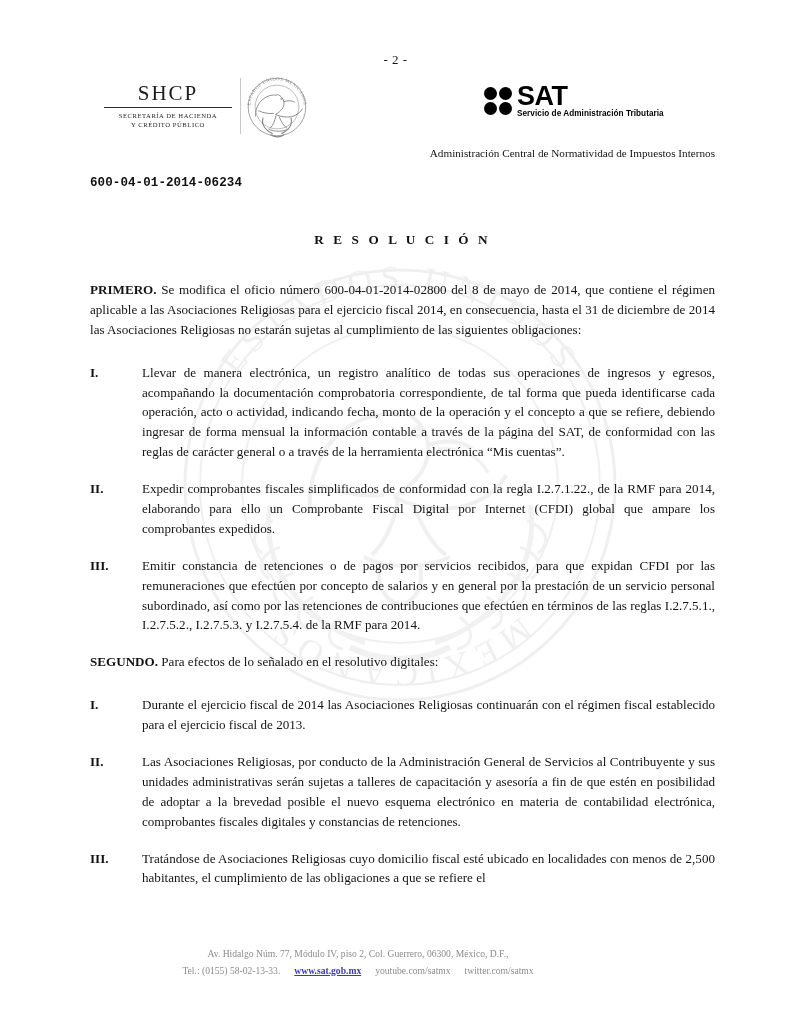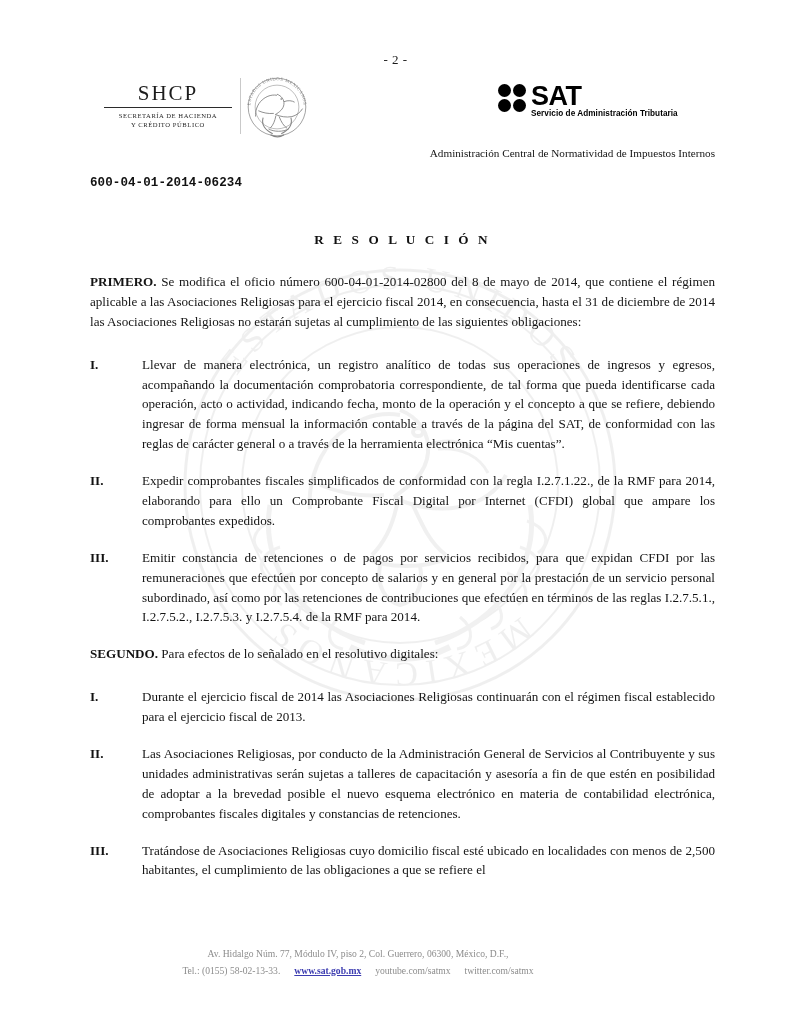--- a/index.html
+++ b/index.html
@@ -109,23 +109,24 @@
     top: 3px;
     width: 64px;
     height: 64px;
     opacity: 0.62;
   }
   .seal-header svg { width: 100%; height: 100%; display: block; }
 
   
   .sat-logo {
     position: absolute;
-    left: 498px;
+    left: 484px;
     top: 12px;
     display: flex;
+    align-items: center;
   }
   .sat-dots {
     display: grid;
     grid-template-columns: 13px 13px;
     grid-template-rows: 13px 13px;
     gap: 2px;
     margin-right: 5px;
   }
   .sat-dot {
     width: 13px;
@@ -192,21 +193,21 @@
     left: 90px;
     top: 232px;
     width: 625px;
   }
 
   .doc-title {
     text-align: center;
     font-size: 13.2px;
     font-weight: bold;
     letter-spacing: 3.1px;
-    margin: 0 0 24px 0;
+    margin: 0 0 32px 0;
     color: #111111;
   }
 
   p.para {
     margin: 0 0 17px 0;
     font-size: 13.1px;
     line-height: 1.52;
     text-align: justify;
     text-justify: inter-word;
     color: #141414;

